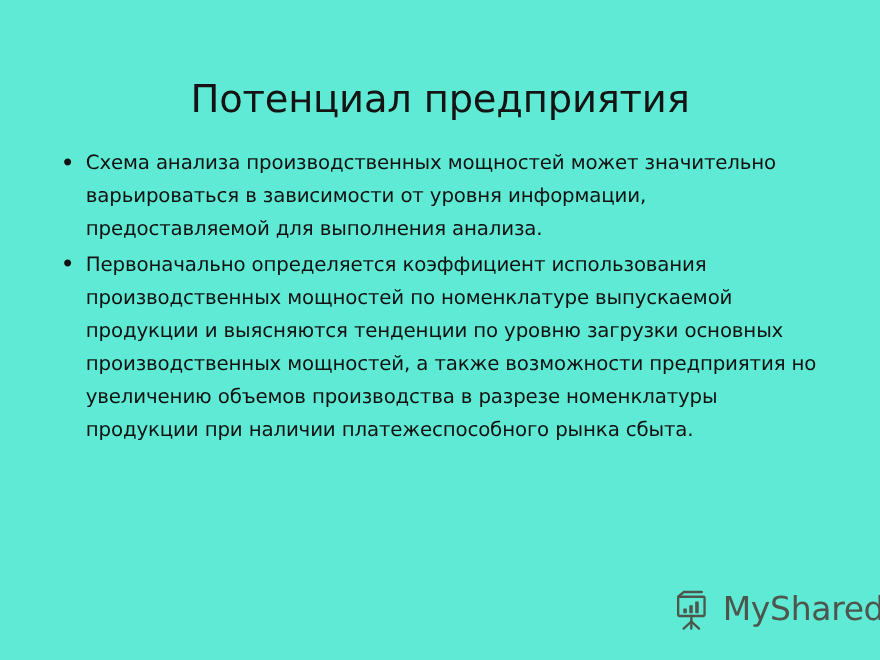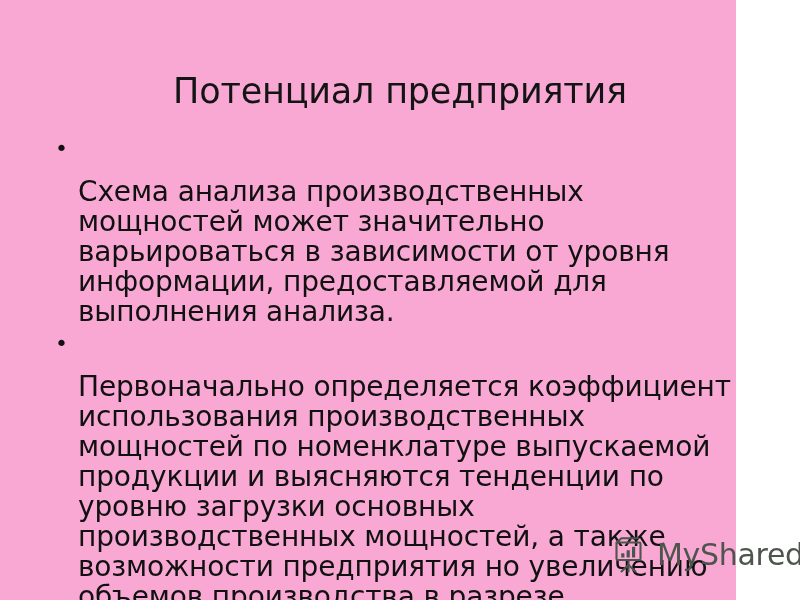--- a/index.html
+++ b/index.html
@@ -11,23 +11,23 @@
     height: 600px;
     background: #ffffff;
     font-family: "Liberation Sans", "DejaVu Sans", sans-serif;
     color: #1a1a1a;
     overflow: hidden;
     position: relative;
   }
 
   .slide {
     position: relative;
-    width: 736px;
+    width: 800px;
     height: 600px;
-    background: #f9a8d4;
+    background: #5eead4;
     box-sizing: border-box;
     padding-left: 29px;
   }
 
   
   .slide-title {
     position: absolute;
     top: 48px;
     left: 0;
     width: 800px;
@@ -61,27 +61,26 @@
     line-height: 30px;
     color: #111111;
     text-align: left;
     padding-left: 3px;
     box-sizing: border-box;
     font-family: "DejaVu Sans", "Liberation Sans", sans-serif;
   }
 
   .bullet-text {
     flex: 1 1 auto;
-    font-size: 28px;
+    font-size: 18px;
     line-height: 30px;
     color: #111111;
     font-family: "DejaVu Sans", "Liberation Sans", sans-serif;
     white-space: pre-line;
     letter-spacing: -0.15px;
-    margin-top: 43px;
   }
 
   
   .watermark {
     position: absolute;
     left: 608px;
     top: 534px;
     display: flex;
     align-items: center;
     gap: 7px;

